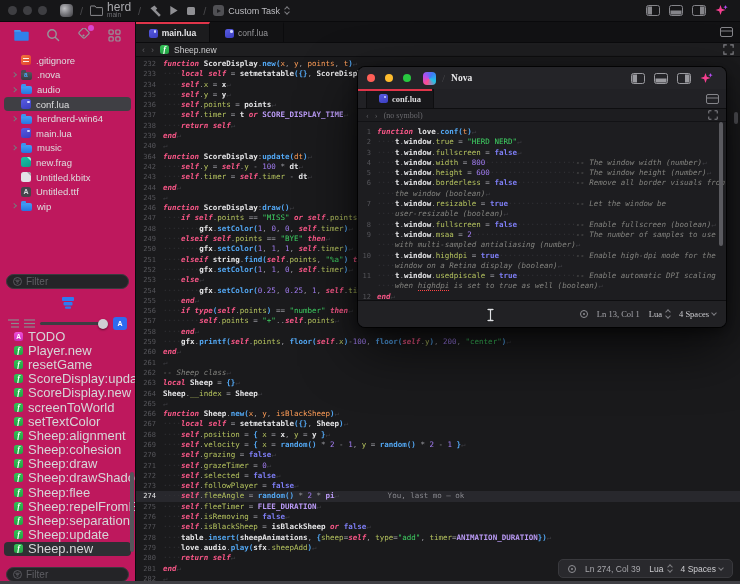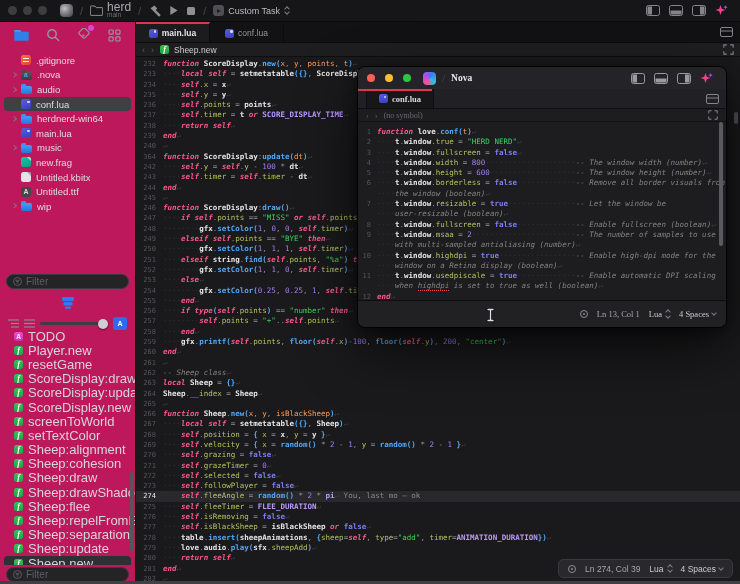--- a/index.html
+++ b/index.html
@@ -102,21 +102,21 @@
   .tk-p{color:#b6c45f;}
   .tk-o{color:#ff9d57;}
   .tk-s{color:#3fd163;}
   .tk-n{color:#a27df2;}
   .tk-b{color:#7f7ff7;font-weight:600;}
   .tk-C{color:#bb9bf7;font-weight:600;}
   .tk-c{color:#83837f;font-style:italic;}
   .tk-cq{color:#83837f;font-style:italic;border-bottom:1px dotted #ff4545;}
   .tk-ws{color:#333337;}
   .tk-e{color:#3c3c41;}
-  .tk-g{color:#8a8a90;}
+  .tk-g{color:#8a8a90;margin-left:44px;}
   .edit-thumb{position:absolute;right:2px;top:90px;width:4px;height:12px;border-radius:2px;background:#505055;}
   
   .pill{position:absolute;right:7px;bottom:6px;height:19px;background:#29292d;border:1px solid #39393d;border-radius:5px;
     display:flex;align-items:center;gap:9px;padding:0 9px;font-size:8.5px;color:#a6a6ab;}
   .pill .strong, .fstatus .strong{color:#cbcbcf;}
   .dotcirc{width:8px;height:8px;border:1px solid #8e8e93;border-radius:50%;position:relative;flex:none;}
   .dotcirc::after{content:"";position:absolute;left:2px;top:2px;width:2px;height:2px;border-radius:50%;background:#8e8e93;}
   .itemrow{display:flex;align-items:center;gap:3px;}
   
   .float{position:absolute;left:358px;top:67px;width:368px;height:260px;background:#1d1d20;border-radius:7px;
@@ -361,24 +361,20 @@
           <div class="srow">
             <span class="fi fi-func"></span>
             <span>Player.new</span>
           </div>
           <div class="srow">
             <span class="fi fi-func"></span>
             <span>resetGame</span>
           </div>
           <div class="srow">
             <span class="fi fi-func"></span>
-            <span>ScoreDisplay:draw</span>
-          </div>
-          <div class="srow">
-            <span class="fi fi-func"></span>
             <span>ScoreDisplay:update</span>
           </div>
           <div class="srow">
             <span class="fi fi-func"></span>
             <span>ScoreDisplay.new</span>
           </div>
           <div class="srow">
             <span class="fi fi-func"></span>
             <span>screenToWorld</span>
           </div>

